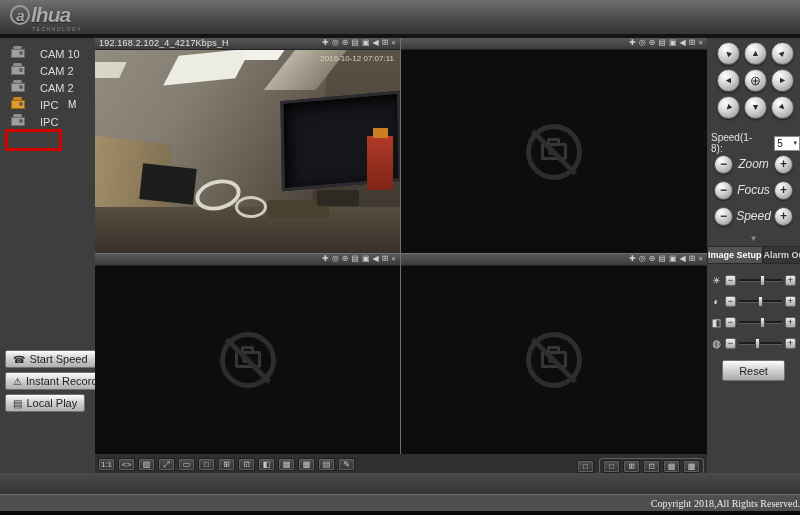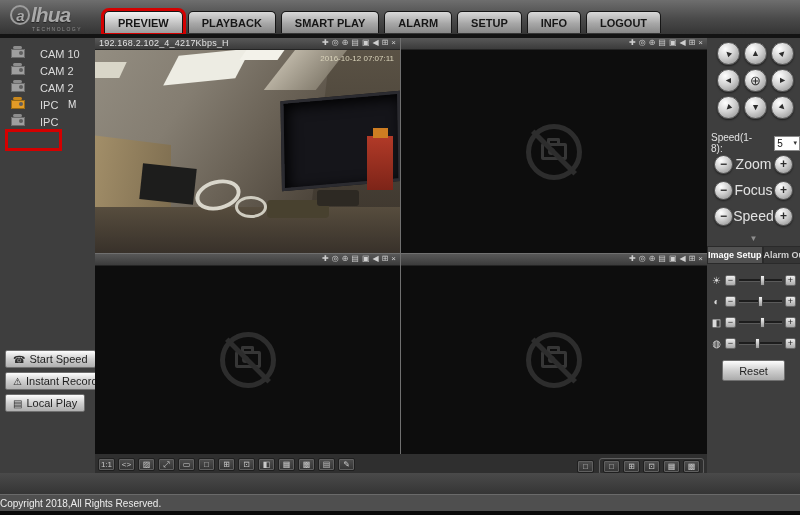--- a/index.html
+++ b/index.html
@@ -120,21 +120,21 @@
   .r-dl{transform:rotate(-135deg);} .r-d{transform:rotate(180deg);} .r-dr{transform:rotate(135deg);}
   .ptz-center-glyph { font-size:13px; color:#2c2c2c; }
   #speed-row { position:absolute; left:4px; top:94px; width:89px; display:flex; align-items:center; gap:16px; }
   #speed-row .lbl { font-size:10px; color:#e2e2e2; }
   #speed-select { width:28px; height:15px; background:#fff; border:1px solid #8a8a8a; display:flex;
                   align-items:center; justify-content:space-between; padding:0 2px; cursor:pointer; }
   #speed-select .val { font-size:10px; color:#111; }
   #speed-select .arr { font-size:7px; color:#333; }
   .pm-row { position:absolute; left:0; width:93px; height:20px; display:flex; align-items:center;
             justify-content:space-between; padding:0 7px; }
-  .pm-row .lbl { font-size:14px; color:#e2e2e2; }
+  .pm-row .lbl { font-size:12px; color:#e2e2e2;font-style:italic; }
   .pm-btn { width:19px; height:19px; border-radius:50%; border:1px solid #585858; cursor:pointer;
             background:radial-gradient(circle at 35% 28%, #fff, #cfcfcf 45%, #8d8d8d 95%);
             display:flex; align-items:center; justify-content:center; font-size:12px; font-weight:bold; color:#2c2c2c;
             box-shadow:0 1px 2px rgba(0,0,0,.5); }
   #collapse { position:absolute; left:0; top:196px; width:93px; text-align:center; font-size:8px; color:#8f8f8f; cursor:pointer; }
   #img-tabs { position:absolute; left:0; top:208px; width:93px; height:18px; display:flex; }
   .img-tab { flex:1; display:flex; align-items:center; justify-content:center; font-size:9px; font-weight:bold;
              color:#cfcfcf; background:#353535; border:1px solid #2a2a2a; cursor:pointer; white-space:nowrap; }
   .img-tab.active { background:#525252; color:#fff; }
   .slider-row { position:absolute; left:0; width:93px; height:21px; display:flex; align-items:center;
@@ -147,45 +147,36 @@
   .thumb { position:absolute; top:-4px; width:5px; height:11px; background:linear-gradient(#f2f2f2,#9a9a9a);
            border:1px solid #444; border-radius:1px; cursor:pointer; }
   #reset-btn { position:absolute; left:15px; top:322px; width:63px; height:21px; display:flex;
                align-items:center; justify-content:center; background:linear-gradient(#fdfdfd,#cfcfcf 50%,#ababab);
                border:1px solid #6f6f6f; border-radius:2px; font-size:11px; color:#1e1e1e; cursor:pointer; }
 
   
   #bottom-strip { position:absolute; left:0; top:473px; width:800px; height:21px;
                   background:linear-gradient(#4a4a4a,#353535); }
   #footer { position:absolute; left:0; top:494px; width:800px; height:17px; background:#4f4f4f;
-            border-top:1px solid #6a6a6a; display:flex; align-items:center; justify-content:flex-start; }
+            border-top:1px solid #6a6a6a; display:flex; align-items:center; justify-content:flex-end;font-family:Liberation Serif, serif; }
   #footer span { font-size:10px; color:#ededed; }
   #bottom-black { position:absolute; left:0; top:511px; width:800px; height:4px; background:#0a0a0a; }
 </style>
 </head>
 <body>
 
 <div id="app">
 
   <div id="header">
     <div id="logo">
       <div class="brand">
         <span class="ring">a</span>
           <span>lhua</span>
       </div>
       <div class="tagline">TECHNOLOGY</div>
-    </div>
-    <div id="tabs">
-      <div class="tab active annotated">PREVIEW</div>
-      <div class="tab">PLAYBACK</div>
-      <div class="tab">SMART PLAY</div>
-      <div class="tab">ALARM</div>
-      <div class="tab">SETUP</div>
-      <div class="tab">INFO</div>
-      <div class="tab">LOGOUT</div>
     </div>
   </div>
   <div id="header-strip"></div>
 
   <div id="sidebar">
     <div style="height:7px"></div>
     <div class="chan">
       <span class="cam-ico"></span>
       <span>CAM 10</span>
     </div>

